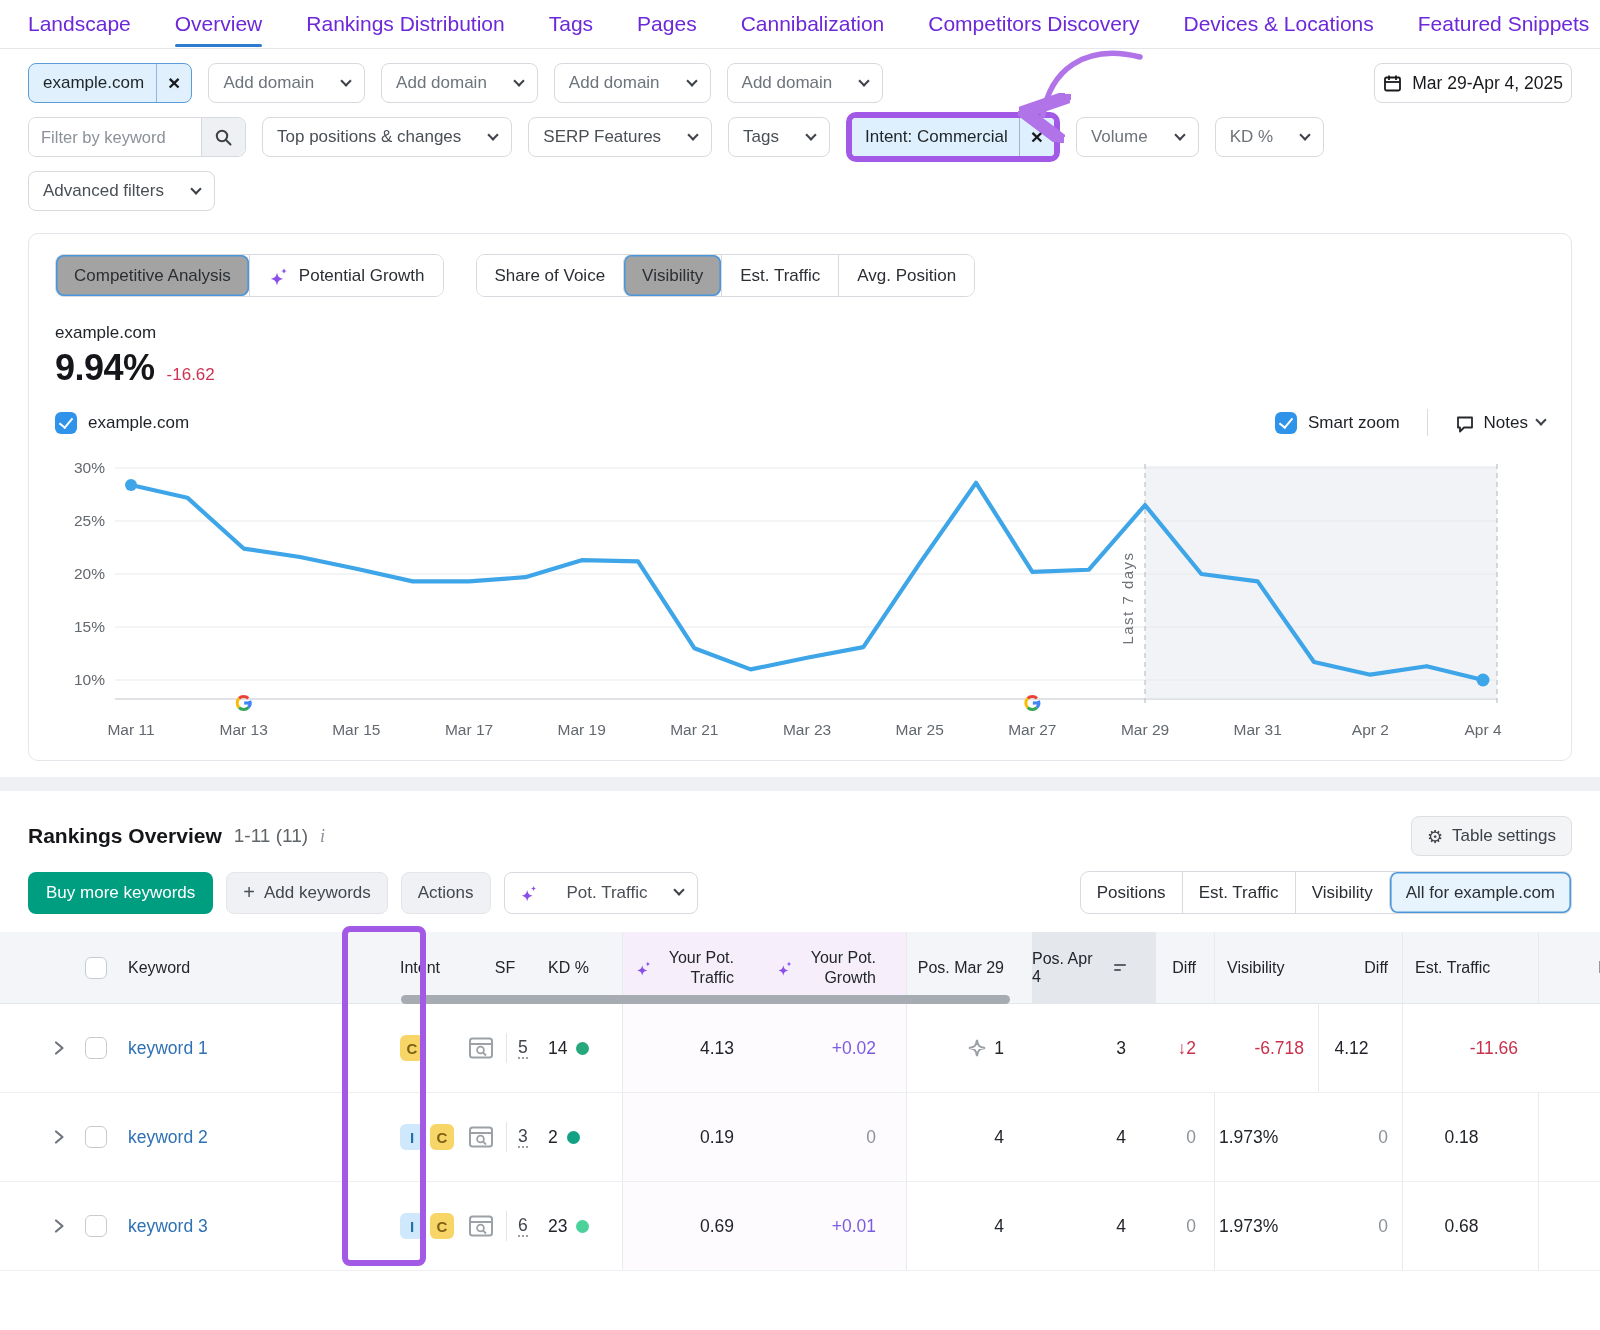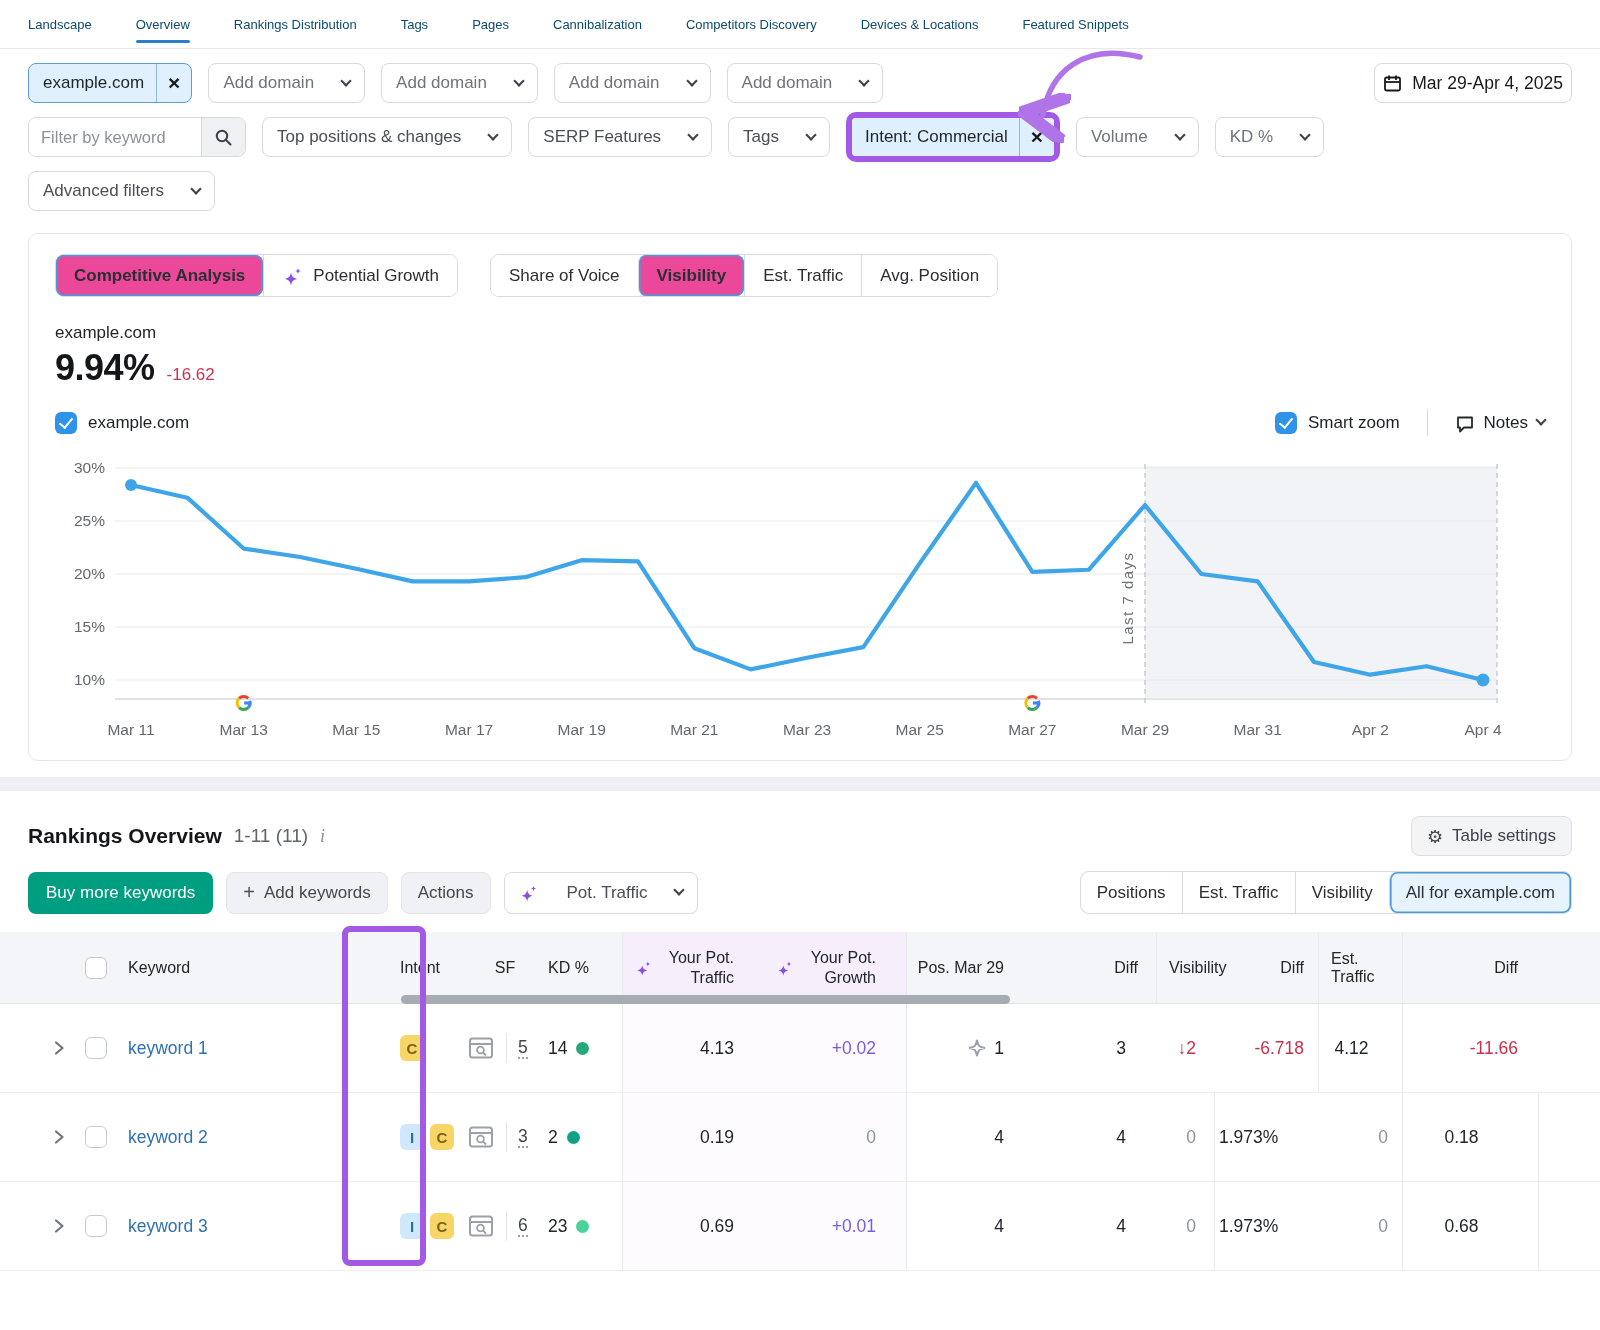--- a/index.html
+++ b/index.html
@@ -9,21 +9,21 @@
     background:#ffffff; color:#1c1e21;
     font-family:"Liberation Sans", sans-serif;
     position:relative;
   }
   
   .nav {
     display:flex; align-items:center; height:49px; padding:0 28px;
     border-bottom:1px solid #e5e7ea; background:#fff;
   }
   .nav-item {
-    position:relative; margin-right:44px; font-size:13px; color:#0c4a6e;
+    position:relative; margin-right:44px; font-size:21px; color:#6d28d9;
     padding:11px 0; white-space:nowrap; cursor:pointer;
   }
   .nav-item.active::after {
     content:""; position:absolute; left:0; right:0; bottom:0; height:3px;
     background:#2e7cd0; border-radius:2px;
   }
   
   .filters { position:relative; padding:14px 28px 2px; background:#fff; }
   .frow { display:flex; align-items:center; gap:16px; margin-bottom:14px; }
   .chip, .dd, .btnish {
@@ -52,21 +52,21 @@
   .card {
     margin:6px 28px 0; background:#fff; border:1px solid #e3e6ea; border-radius:10px;
     padding:20px 26px 10px;
   }
   .tabs-row { display:flex; align-items:center; gap:32px; }
   .tab-group { display:flex; border:1px solid #d6dade; border-radius:9px; height:43px; }
   .tab { display:flex; align-items:center; gap:9px; padding:0 18px; font-size:17px; color:#2b2f34;
          border-left:1px solid #d6dade; cursor:pointer; background:#fff; }
   .tab:first-child { border-left:none; border-radius:8px 0 0 8px; }
   .tab:last-child { border-radius:0 8px 8px 0; }
-  .tab.selected { background:#ec4899; box-shadow:inset 0 0 0 1.6px #4a97dd; border-radius:8px;font-weight:bold; }
+  .tab.selected { background:#a3a3a3; box-shadow:inset 0 0 0 1.6px #4a97dd; border-radius:8px; }
   .metric { margin-top:26px; }
   .metric-domain { font-size:17px; color:#22262b; }
   .metric-line { display:flex; align-items:baseline; gap:12px; margin-top:4px; }
   .metric-value { font-size:36px; font-weight:700; color:#141619; letter-spacing:-0.5px; }
   .metric-delta { font-size:17px; color:#cc3352;text-align:right; }
   .legend-row { margin-top:20px; display:flex; align-items:center; justify-content:space-between; }
   .leg-left, .leg-right { display:flex; align-items:center; gap:11px; }
   .cbx { width:22px; height:22px; border-radius:6px; background:#2f93ea; position:relative; flex:0 0 auto; cursor:pointer; }
   .cbx::after { content:""; position:absolute; left:7px; top:3px; width:6px; height:11px;
                 border-right:2.6px solid #fff; border-bottom:2.6px solid #fff; transform:rotate(40deg); }
@@ -431,20 +431,27 @@
       <div class="cell c-pg">
         <svg class="hsp" width="20" height="20" viewBox="-11 -11 22 22">
           <path d="M0,-8 C1.2,-2.5 2.5,-1.2 8,0 C2.5,1.2 1.2,2.5 0,8 C-1.2,2.5 -2.5,1.2 -8,0 C-2.5,-1.2 -1.2,-2.5 0,-8 Z" fill="#8a4fe8" transform="translate(-2,3) scale(0.8)"></path>
           <path d="M0,-8 C1.2,-2.5 2.5,-1.2 8,0 C2.5,1.2 1.2,2.5 0,8 C-1.2,2.5 -2.5,1.2 -8,0 C-2.5,-1.2 -1.2,-2.5 0,-8 Z" fill="#8a4fe8" transform="translate(5,-5) scale(0.38)"></path>
         </svg>
         <span class="two-line">Your Pot. Growth</span>
       </div>
       <div class="cell c-pos1 bl">
           <span>Pos. Mar 29</span>
         </div>
+      <div class="cell c-pos2">
+        <span>Pos. Apr 4</span>
+        <span class="sort-ic">
+            <i></i>
+            <i></i>
+          </span>
+      </div>
       <div class="cell c-d1">
           <span>Diff</span>
         </div>
       <div class="cell c-vis bl">
           <span>Visibility</span>
         </div>
       <div class="cell c-d2">
           <span>Diff</span>
         </div>
       <div class="cell c-est bl">

